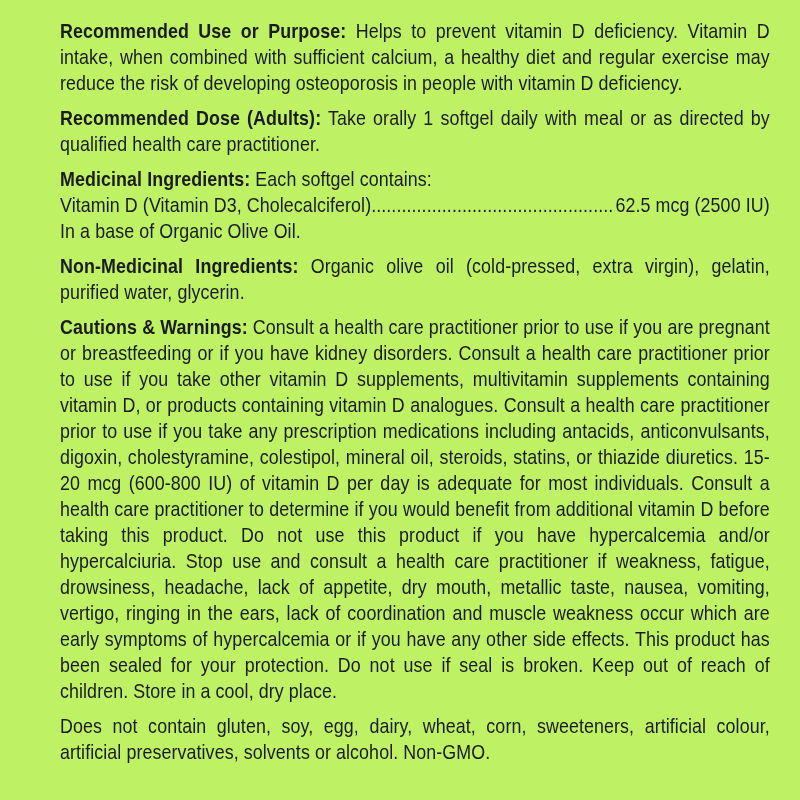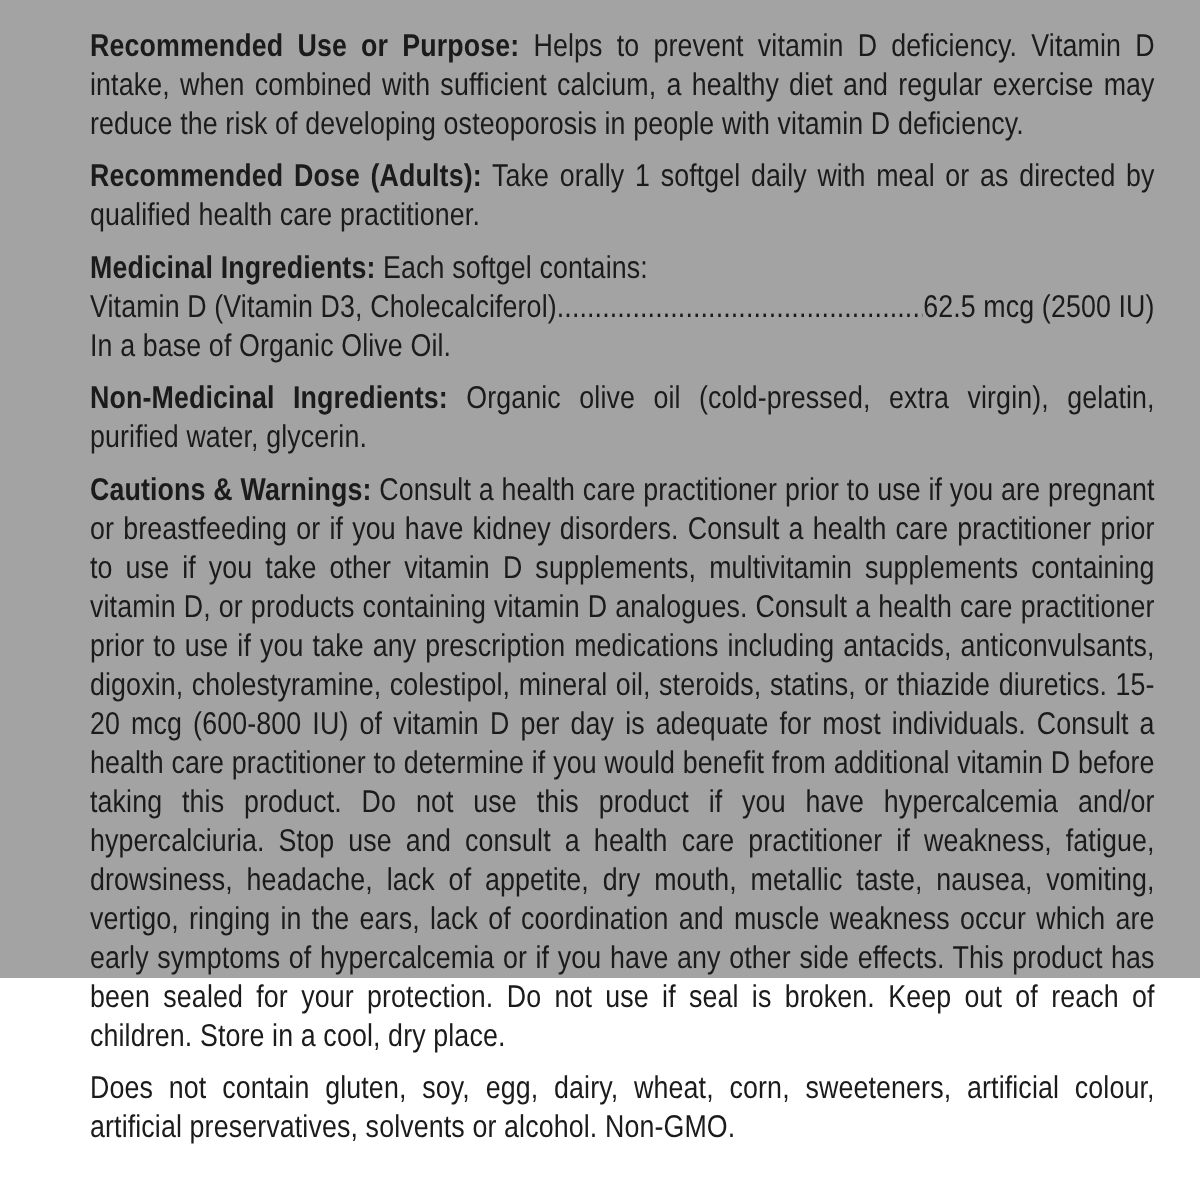--- a/index.html
+++ b/index.html
@@ -5,22 +5,22 @@
   html, body {
     margin: 0;
     padding: 0;
     background: #ffffff;
     width: 800px;
     height: 800px;
     overflow: hidden;
   }
   .page {
     width: 800px;
-    height: 652px;
-    background: #a3a3a3;
+    height: 800px;
+    background: #bef264;
     box-sizing: border-box;
     padding: 18px 0 0 60px;
   }
   
   .condensed {
     width: 835px;
     transform: scaleX(0.85);
     transform-origin: top left;
     font-family: "Liberation Sans", "DejaVu Sans", sans-serif;
     font-size: 21px;

